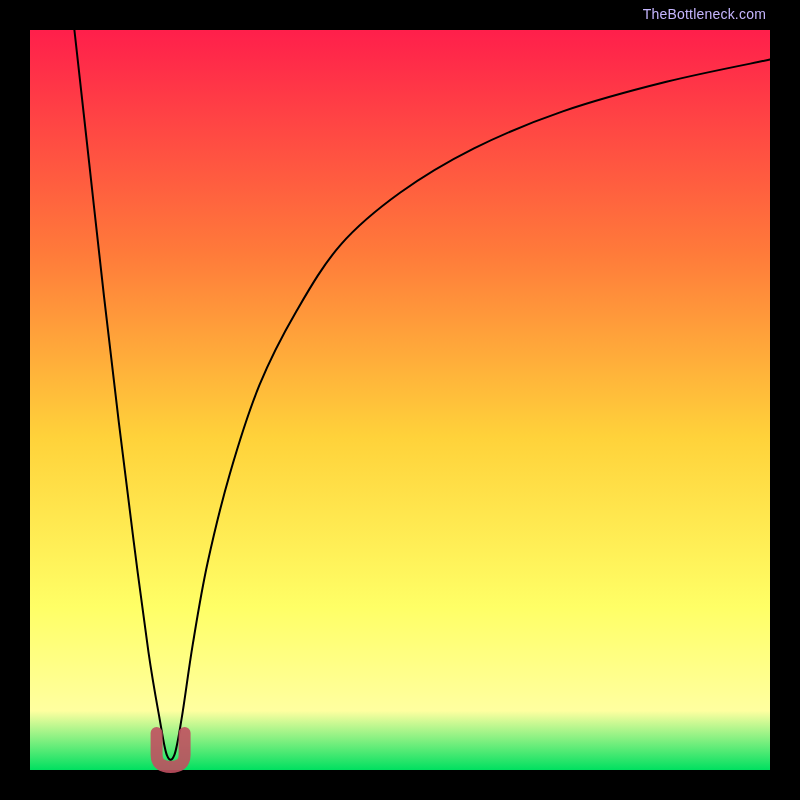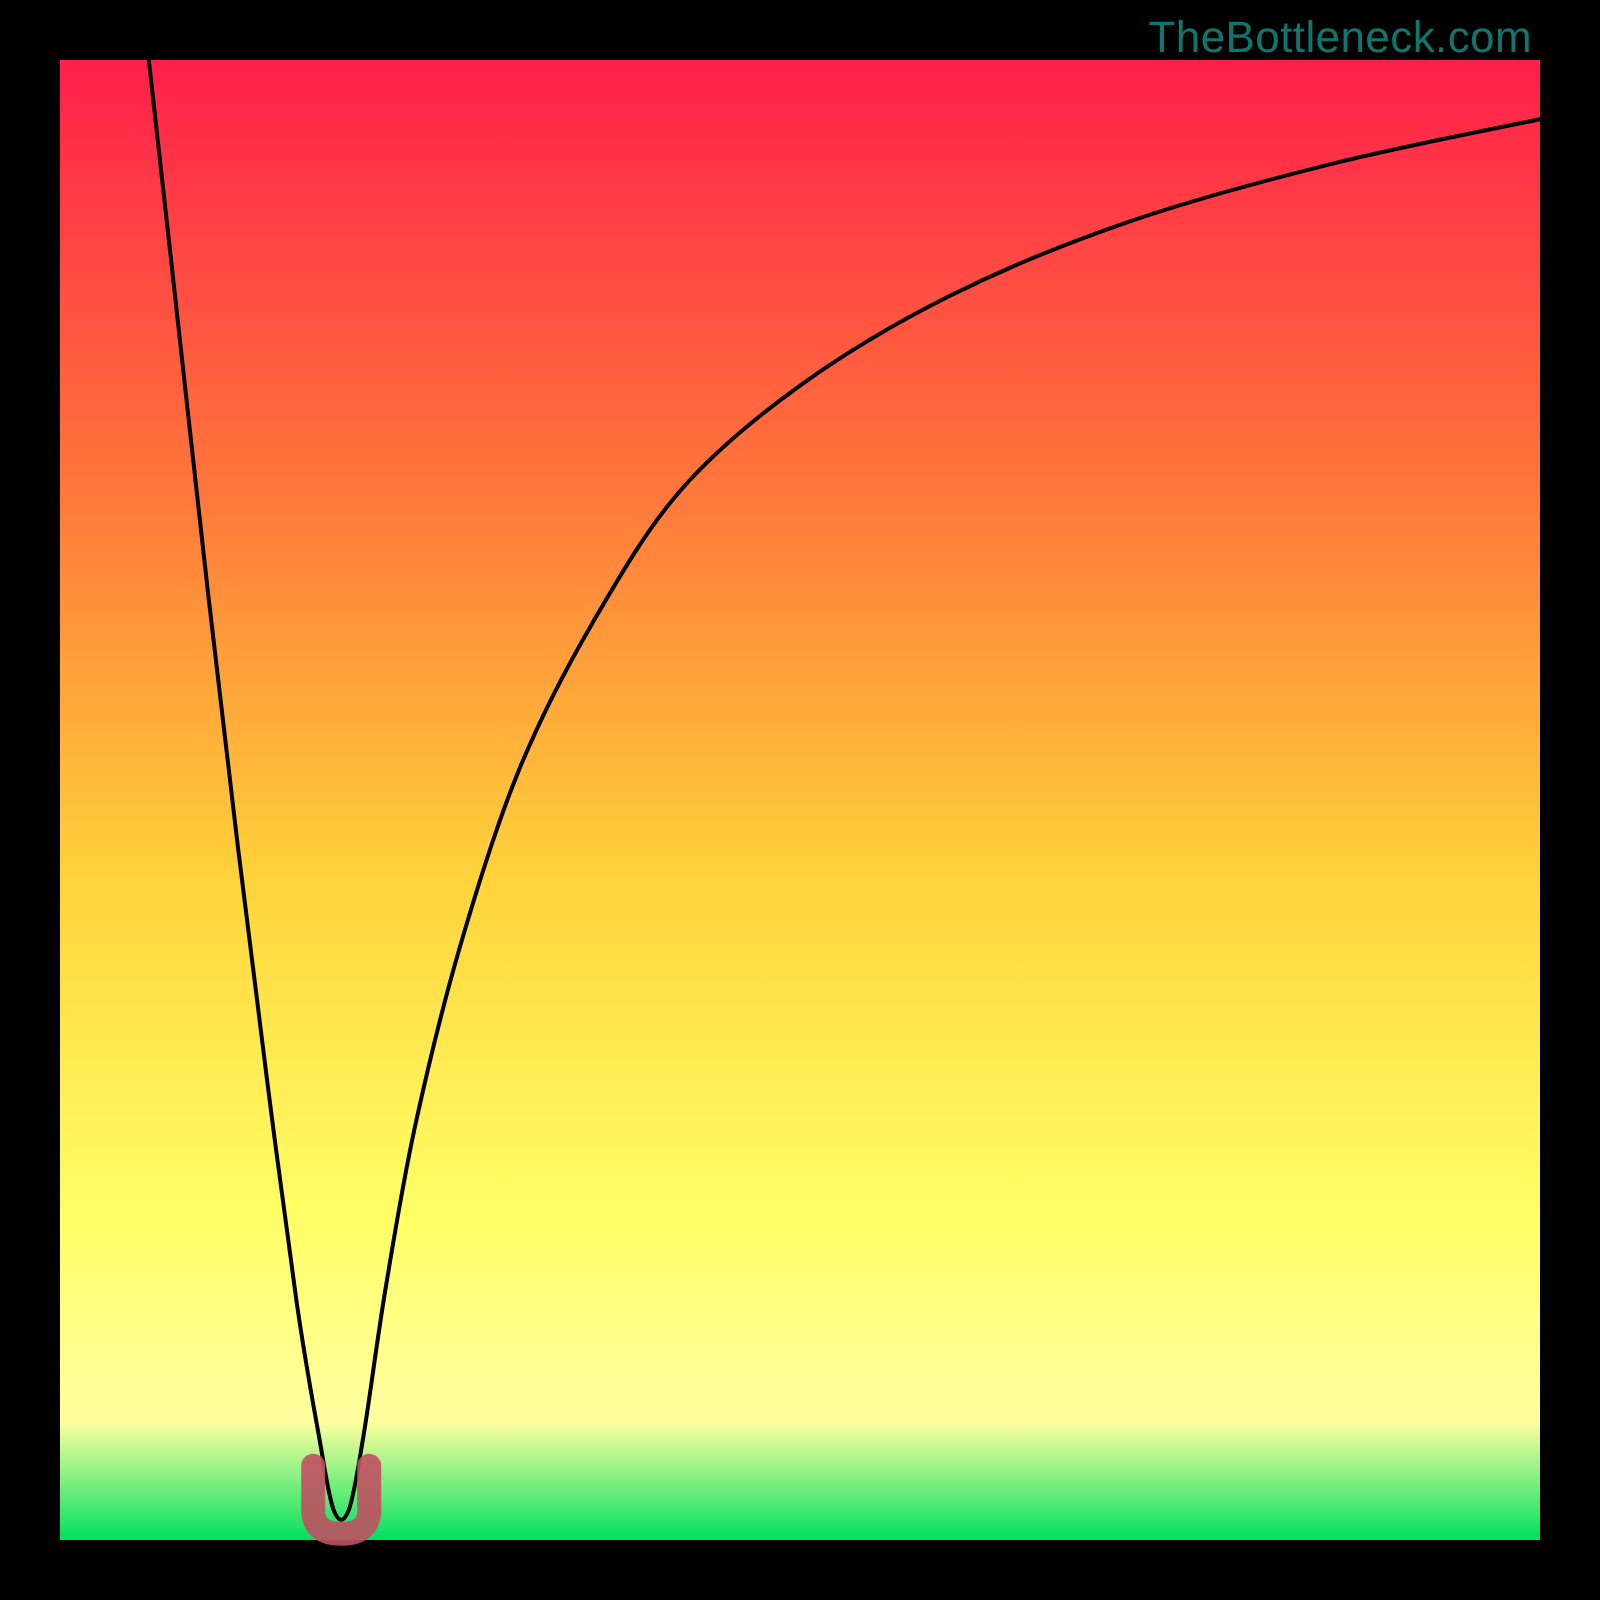--- a/index.html
+++ b/index.html
@@ -23,22 +23,22 @@
     position: absolute;
     left: 0;
     top: 0;
     width: 740px;
     height: 740px;
   }
   .watermark {
     position: absolute;
     top: 6px;
     right: 34px;
-    color: #0f766e;
-    font-size: 22px;
+    color: #c4b5fd;
+    font-size: 14px;
     font-weight: 400;
     letter-spacing: 0.2px;
     user-select: none;
   }
   .curve-svg {
     position: absolute;
     left: 30px;
     top: 30px;
     width: 740px;
     height: 740px;

